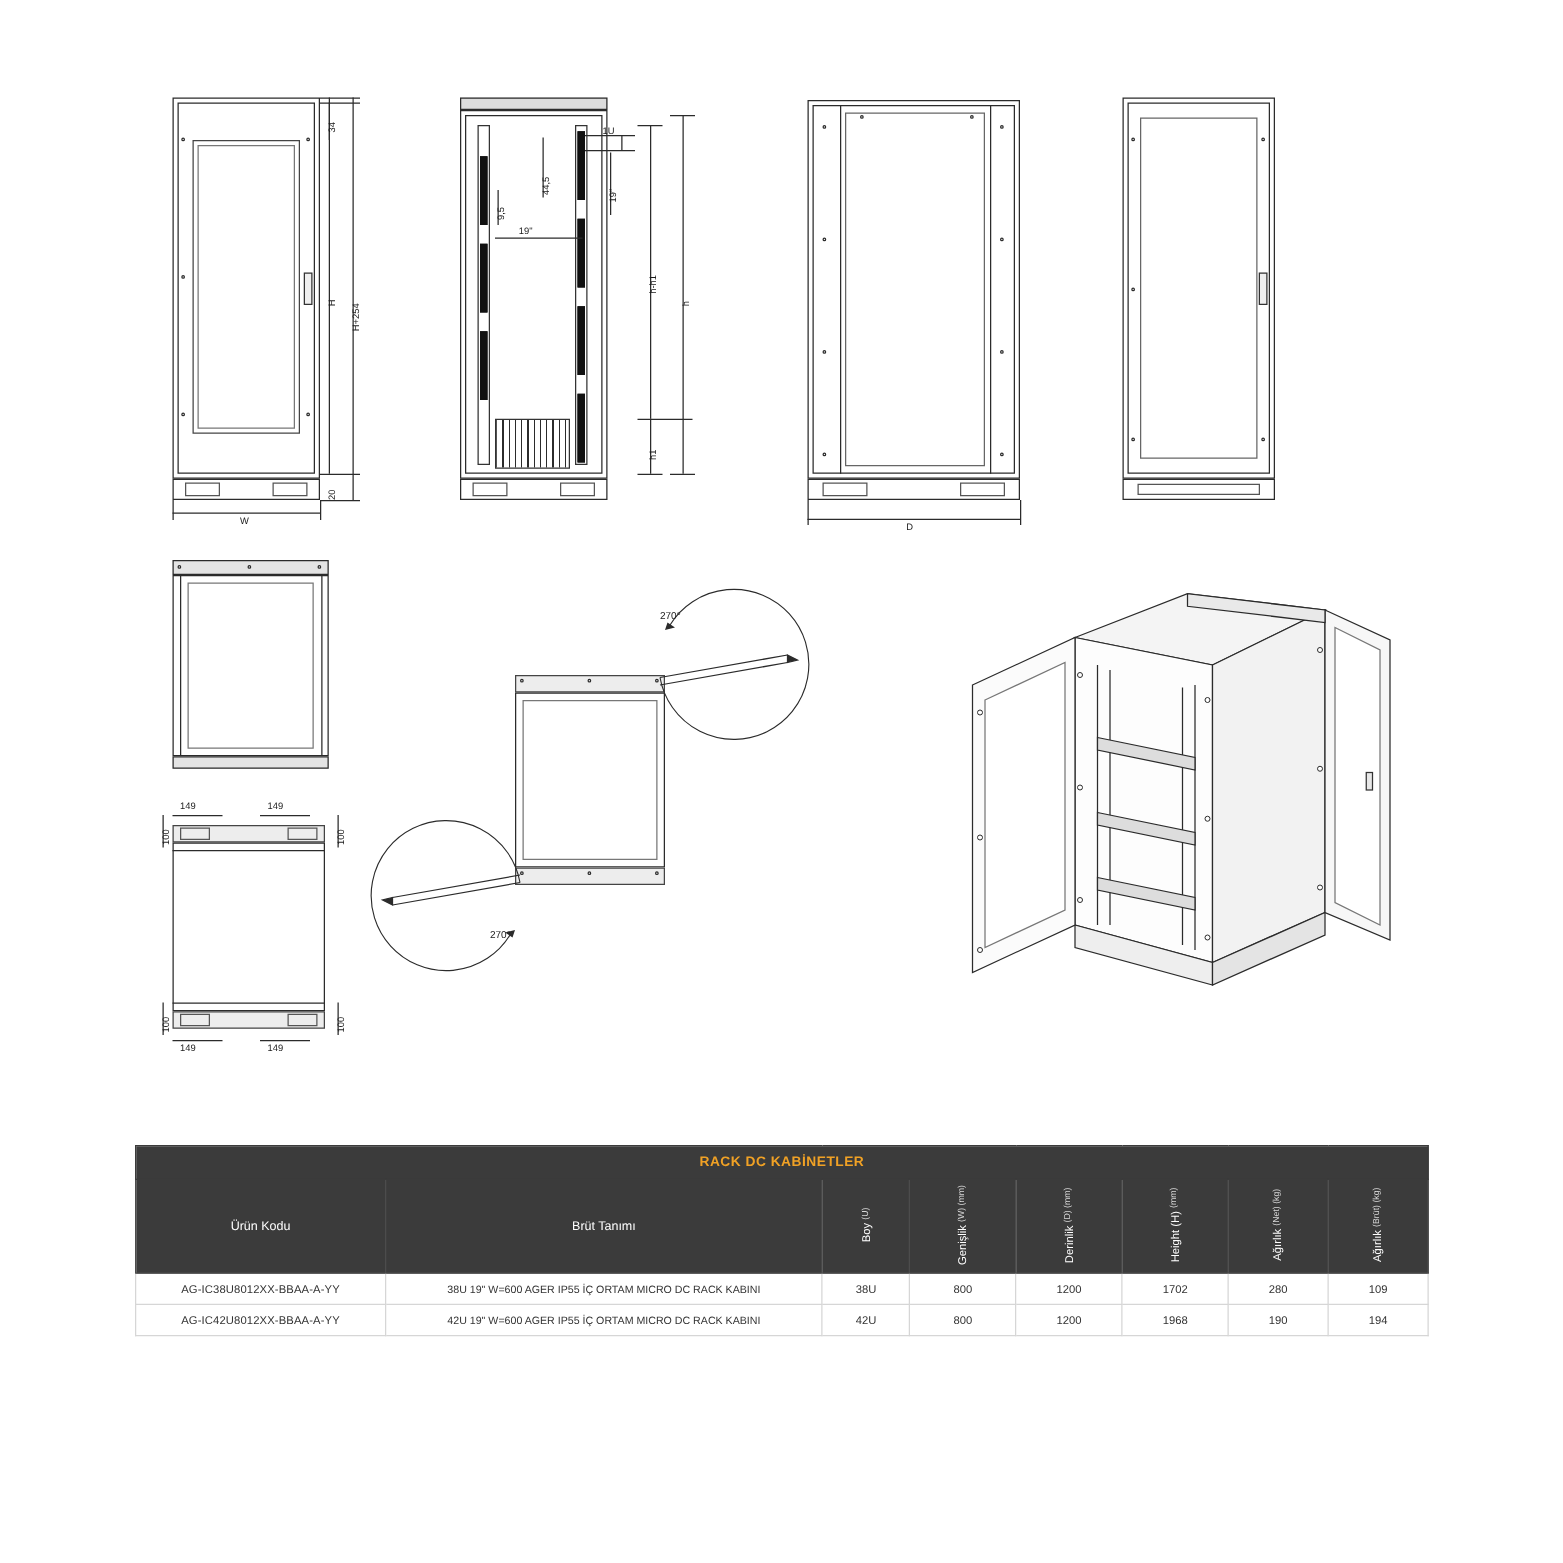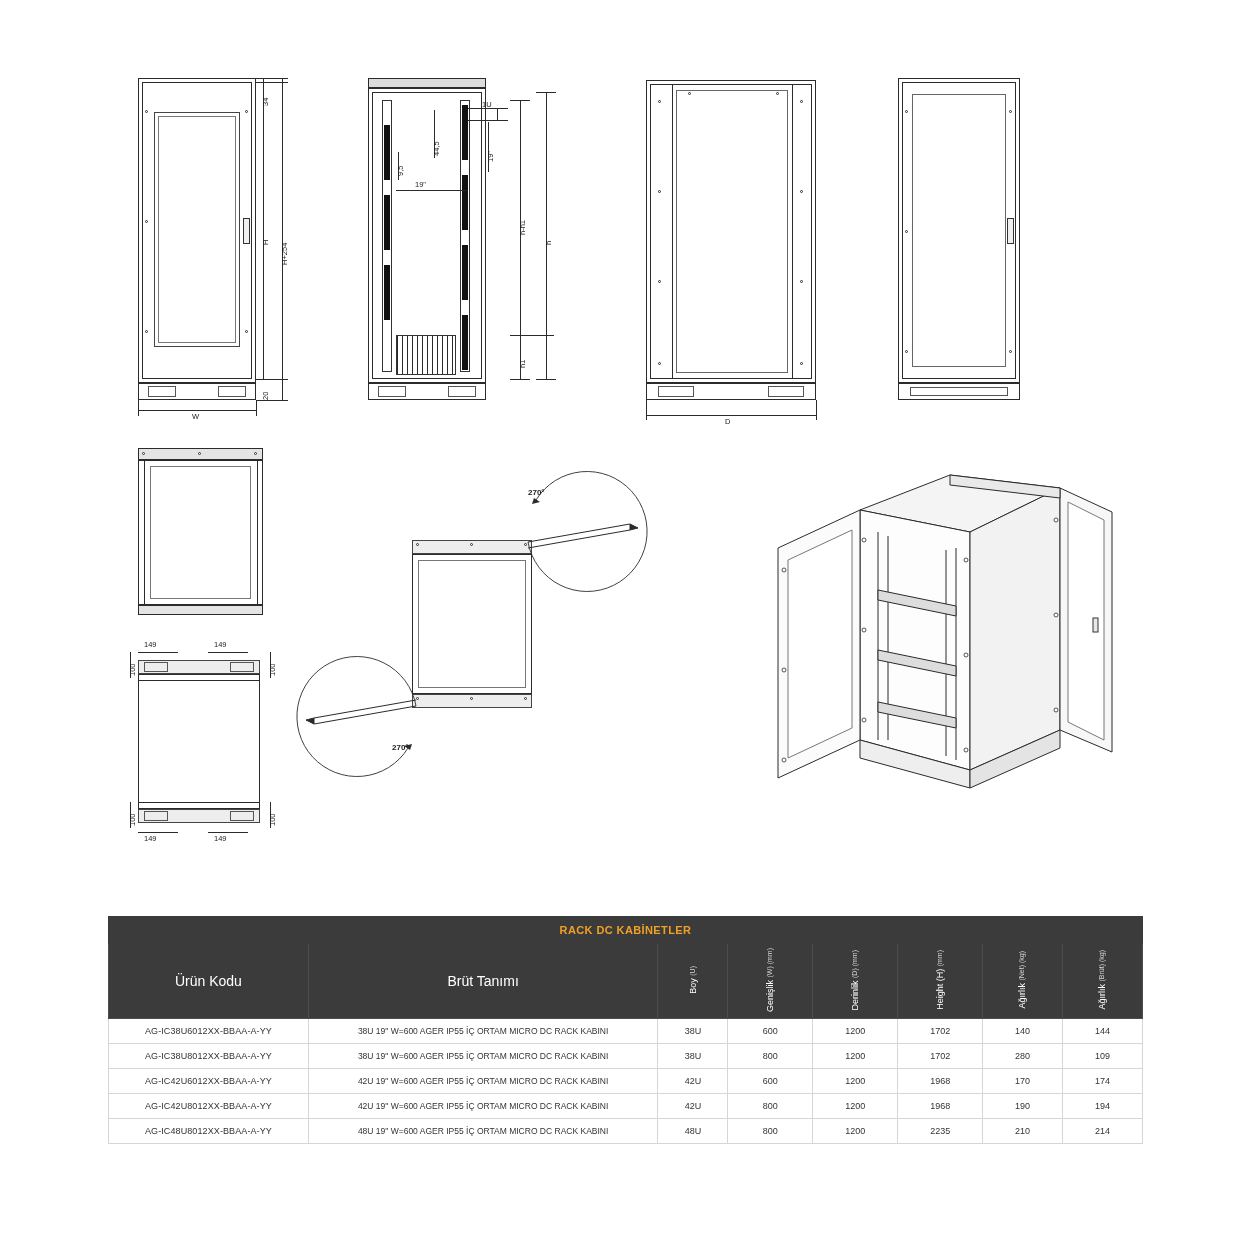--- a/index.html
+++ b/index.html
@@ -29,21 +29,21 @@
   table.spec thead tr.title-row td {
     background: #3b3b3b; color: #f0a125; text-align: center;
     font-weight: bold; font-size: 11px; letter-spacing: .4px;
     padding: 7px 0 7px 0; border: 1px solid #3b3b3b;
   }
   table.spec thead tr.head-row td {
     background: #3b3b3b; color: #ffffff; text-align: center;
     padding: 4px 2px; border: 1px solid #4c4c4c; vertical-align: middle;
     font-size: 9px; height: 72px;
   }
-  table.spec thead tr.head-row td.wide { font-size: 14px; }
+  table.spec thead tr.head-row td.wide { font-size: 10px; }
   .vert { display: inline-block; white-space: nowrap;
           writing-mode: vertical-rl; transform: rotate(180deg);
           line-height: 1.15; text-align: left; }
   .vert .sub { font-size: 7px; color: #d8d8d8; }
   table.spec tbody td {
     border: 1px solid #d6d6d6; text-align: center; padding: 7px 2px;
     color: #333; font-size: 9px; background: #fff;
   }
   table.spec tbody td.code { font-size: 9px; letter-spacing: .1px; }
   table.spec tbody td.desc { font-size: 8.5px; }
@@ -233,21 +233,21 @@
     <div class="dimv" style="left:160px; top:40px; transform:rotate(-90deg);">100</div>
     <div class="ln v1px" style="left:162px; top:166px; height:26px;"></div>
     <div class="dimv" style="left:160px; top:190px; transform:rotate(-90deg);">100</div>
 
     <div class="ln h1px" style="left:30px; top:196px; width:40px;"></div>
     <div class="ln h1px" style="left:100px; top:196px; width:40px;"></div>
     <div class="dim" style="left:36px; top:198px;">149</div>
     <div class="dim" style="left:106px; top:198px;">149</div>
   </div>
 
-  <div class="dw" style="left:300px; top:480px; width:370px; height:290px;font-weight:bold;">
+  <div class="dw" style="left:300px; top:480px; width:370px; height:290px;">
 
     <div class="box" style="left:112px; top:60px; width:120px; height:14px; border-color:#444; background:#ededed;"></div>
     <div class="box" style="left:112px; top:74px; width:120px; height:140px;"></div>
     <div class="box" style="left:118px; top:80px; width:108px; height:128px; border-color:#777;"></div>
     <div class="box" style="left:112px; top:214px; width:120px; height:14px; border-color:#444; background:#ededed;"></div>
     <div class="dot" style="left:116px; top:63px;"></div>
     <div class="dot" style="left:170px; top:63px;"></div>
     <div class="dot" style="left:224px; top:63px;"></div>
     <div class="dot" style="left:116px; top:217px;"></div>
     <div class="dot" style="left:170px; top:217px;"></div>
@@ -348,66 +348,36 @@
             <span class="sub">(Net) (kg)</span></span>
           </td>
           <td class="c8">
             <span class="vert"><span>Ağırlık</span>
             <span class="sub">(Brüt) (kg)</span></span>
           </td>
         </tr>
       </thead>
       <tbody>
         <tr>
-          <td class="code">AG-IC38U6012XX-BBAA-A-YY</td>
-          <td class="desc">38U 19" W=600 AGER IP55 İÇ ORTAM MICRO DC RACK KABINI</td>
-          <td>38U</td>
-          <td>600</td>
-          <td>1200</td>
-          <td>1702</td>
-          <td>140</td>
-          <td>144</td>
-        </tr>
-        <tr>
           <td class="code">AG-IC38U8012XX-BBAA-A-YY</td>
           <td class="desc">38U 19" W=600 AGER IP55 İÇ ORTAM MICRO DC RACK KABINI</td>
           <td>38U</td>
           <td>800</td>
           <td>1200</td>
           <td>1702</td>
           <td>280</td>
           <td>109</td>
-        </tr>
-        <tr>
-          <td class="code">AG-IC42U6012XX-BBAA-A-YY</td>
-          <td class="desc">42U 19" W=600 AGER IP55 İÇ ORTAM MICRO DC RACK KABINI</td>
-          <td>42U</td>
-          <td>600</td>
-          <td>1200</td>
-          <td>1968</td>
-          <td>170</td>
-          <td>174</td>
         </tr>
         <tr>
           <td class="code">AG-IC42U8012XX-BBAA-A-YY</td>
           <td class="desc">42U 19" W=600 AGER IP55 İÇ ORTAM MICRO DC RACK KABINI</td>
           <td>42U</td>
           <td>800</td>
           <td>1200</td>
           <td>1968</td>
           <td>190</td>
           <td>194</td>
         </tr>
-        <tr>
-          <td class="code">AG-IC48U8012XX-BBAA-A-YY</td>
-          <td class="desc">48U 19" W=600 AGER IP55 İÇ ORTAM MICRO DC RACK KABINI</td>
-          <td>48U</td>
-          <td>800</td>
-          <td>1200</td>
-          <td>2235</td>
-          <td>210</td>
-          <td>214</td>
-        </tr>
       </tbody>
     </table>
   </div>
 
 </div>
 
 </body></html>

